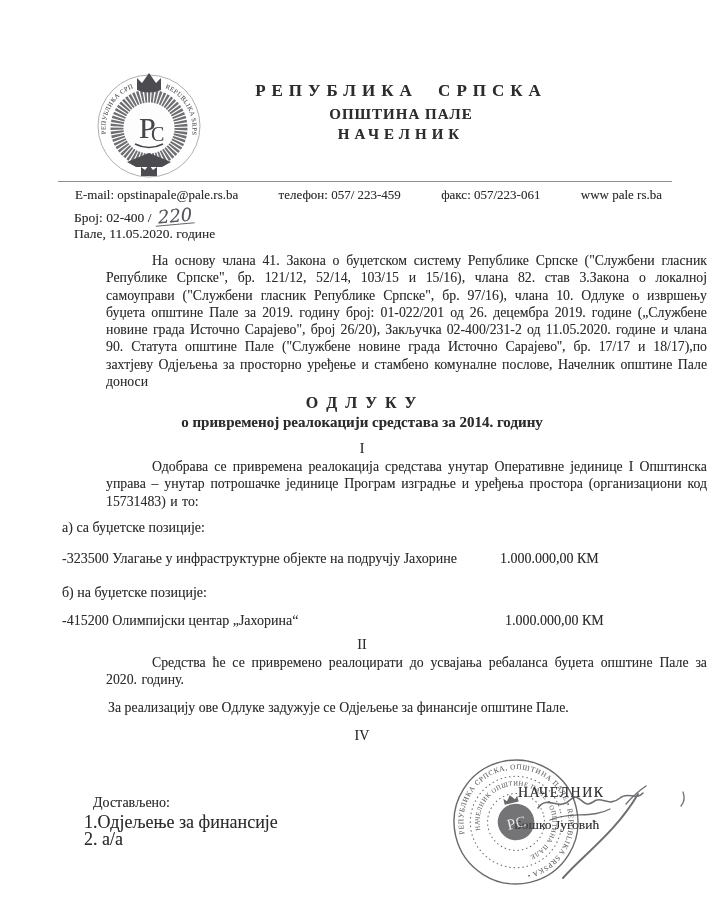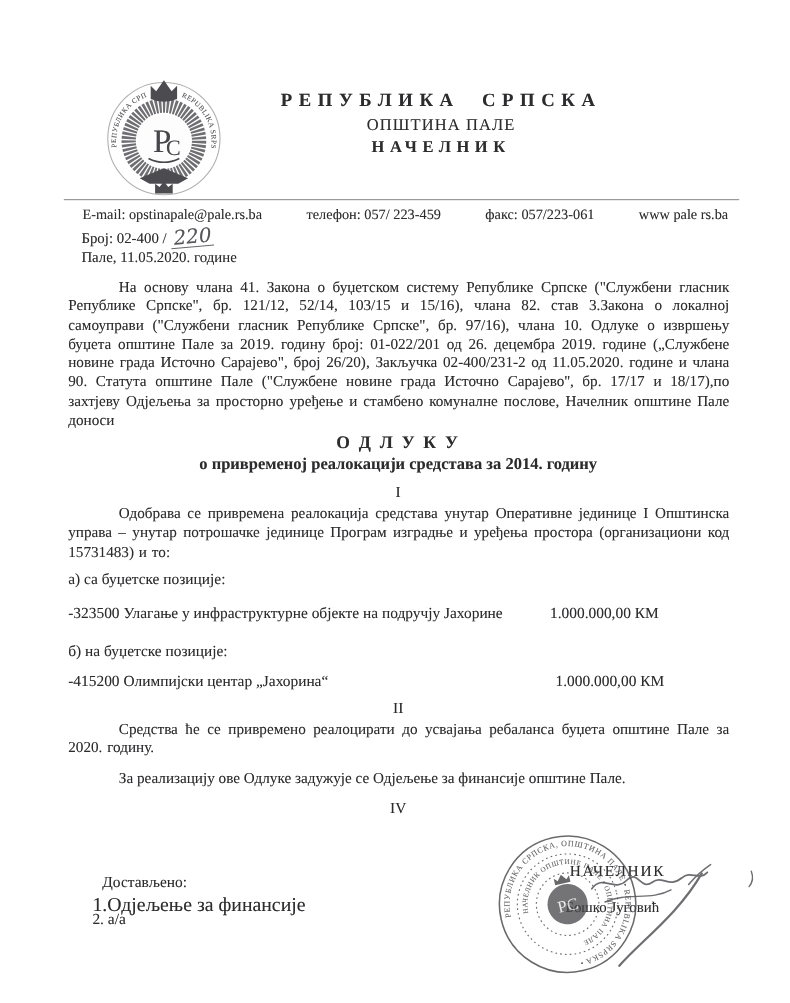--- a/index.html
+++ b/index.html
@@ -3,47 +3,47 @@
 <meta charset="utf-8">
 <style>
   html,body{margin:0;padding:0;background:#ffffff;}
   .page{position:relative;width:718px;height:912px;background:#fff;overflow:hidden;
         font-family:"Liberation Serif","DejaVu Serif",serif;color:#2c2c2e;
         text-shadow:0 0 .3px rgba(40,40,40,.35);}
   
   .emblem{position:absolute;left:92px;top:64px;width:114px;height:116px;}
   .letterhead{position:absolute;left:171px;top:80px;width:460px;text-align:center;}
   .lh-republic{font-size:17px;font-weight:bold;letter-spacing:6px;word-spacing:10px;line-height:22px;}
-  .lh-municipality{font-size:15px;font-weight:normal;letter-spacing:1px;line-height:20px;margin-top:2px;}
+  .lh-municipality{font-size:15px;font-weight:bold;letter-spacing:1px;line-height:20px;margin-top:2px;}
   .lh-office{font-size:15px;font-weight:bold;letter-spacing:5px;line-height:20px;}
   .lh-address{font-family:"Liberation Sans","DejaVu Sans",sans-serif;font-size:12.5px;font-weight:600;line-height:17px;margin-top:1px;}
   .rule{position:absolute;left:58px;top:181px;width:614px;height:1.3px;background:#8f8f92;}
   .contact-row{position:absolute;left:75px;top:187px;width:587px;display:flex;justify-content:space-between;font-size:13px;}
   
   .ref-number{position:absolute;left:74px;top:208px;font-size:13.5px;}
   .handwritten{display:inline-block;font-family:"DejaVu Serif",serif;font-style:italic;
                font-size:18px;color:#55555a;transform:rotate(-5deg);border-bottom:1.4px solid #66666b;
                padding:0 2px 0 3px;line-height:16px;}
   .ref-date{position:absolute;left:74px;top:226px;font-size:13.5px;}
   
   .para{position:absolute;left:62px;width:601px;font-size:13.8px;line-height:17.3px;margin:0;}
-  .justified{text-align:justify;word-spacing:1px;}
+  .justified{text-align:justify;word-spacing:1px;margin-left:44px;}
   .indent{text-indent:46px;}
   .doc-title{position:absolute;left:62px;top:394px;width:600px;text-align:center;
              font-size:16px;font-weight:bold;letter-spacing:2px;}
   .doc-subtitle{position:absolute;left:62px;top:414px;width:600px;text-align:center;
                 font-size:15px;font-weight:bold;}
   .numeral{position:absolute;left:62px;width:600px;text-align:center;font-size:14px;}
   .alloc-label{position:absolute;left:62px;font-size:14px;}
   .alloc-row{position:absolute;left:62px;width:601px;font-size:14px;}
   .alloc-amount{position:absolute;top:0;font-size:14px;}
   
   .dist-label{position:absolute;left:93px;top:795px;font-size:14px;}
   .dist-item1{position:absolute;left:84px;top:812px;font-size:18px;}
-  .dist-item2{position:absolute;left:84px;top:829px;font-size:14px;}
+  .dist-item2{position:absolute;left:84px;top:829px;font-size:18px;}
   .sig-title{position:absolute;left:518px;top:785px;font-size:14px;letter-spacing:1.5px;}
   .sig-name{position:absolute;left:514px;top:817px;font-size:13.5px;}
   .stamp{position:absolute;left:450px;top:756px;width:132px;height:132px;
          transform:rotate(-13deg);opacity:.82;}
   .signature-strokes{position:absolute;left:430px;top:740px;width:280px;height:170px;pointer-events:none;}
 </style>
 </head>
 <body>
 
 <div class="page">

